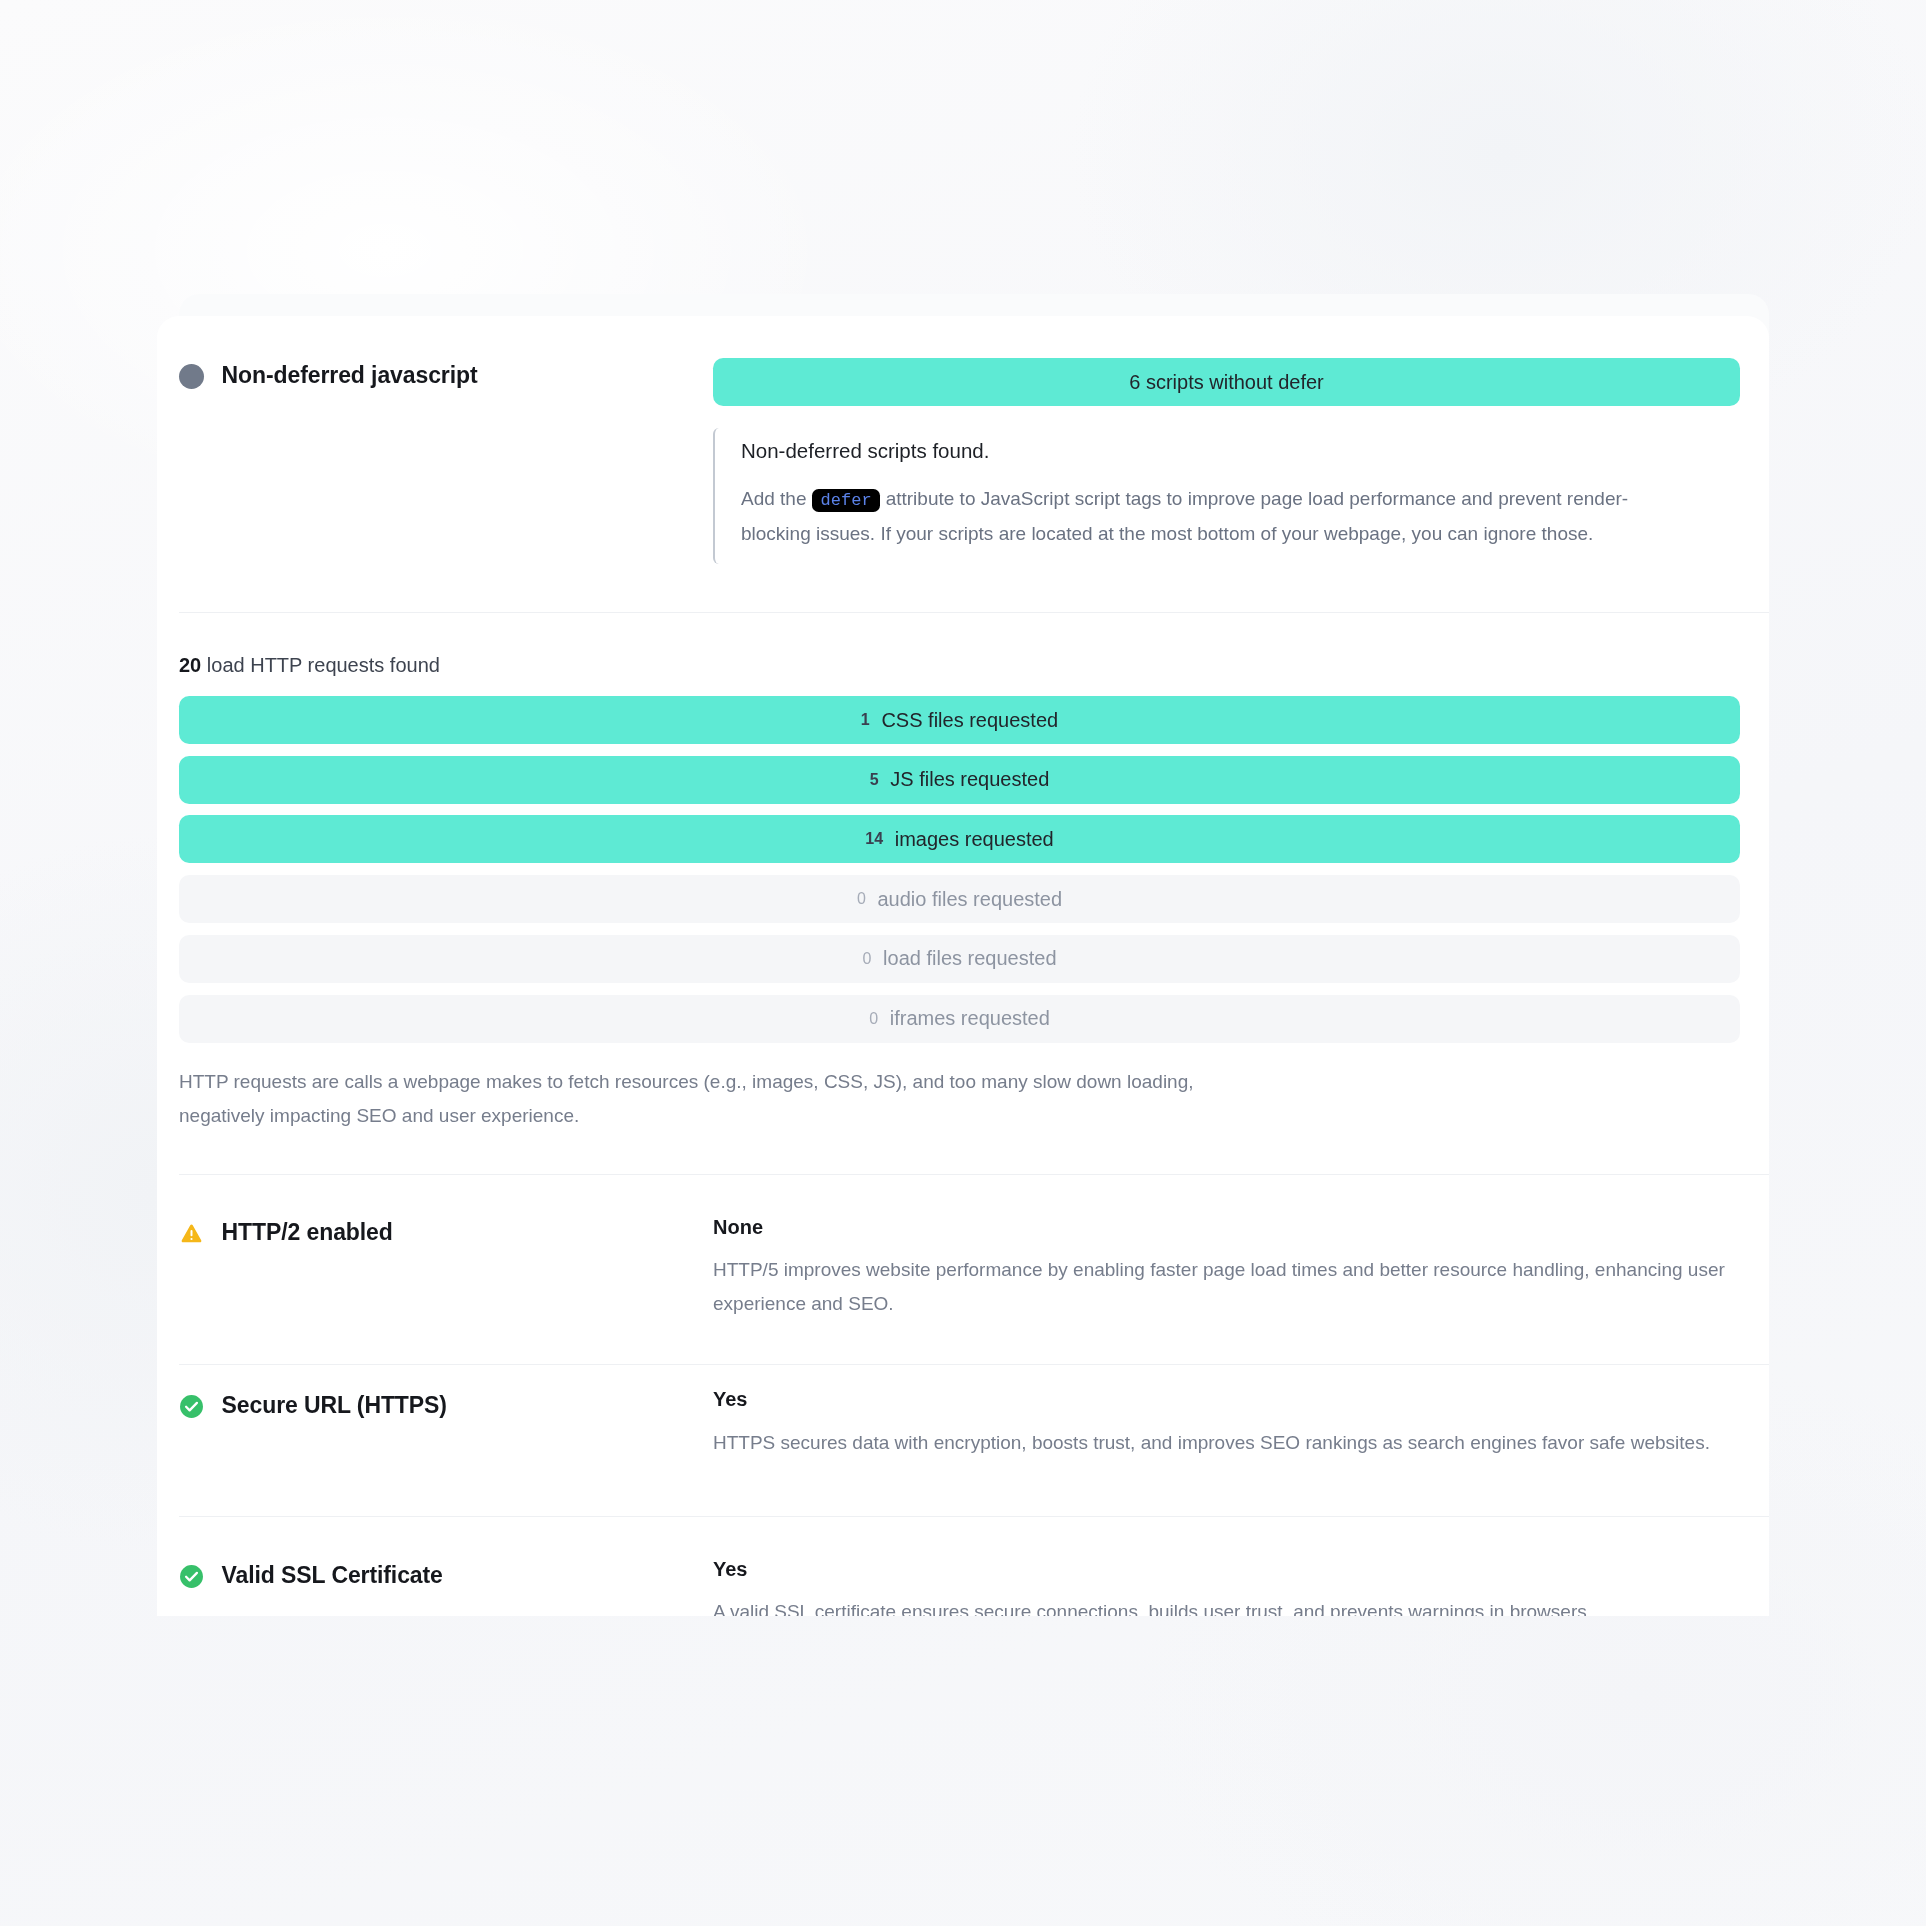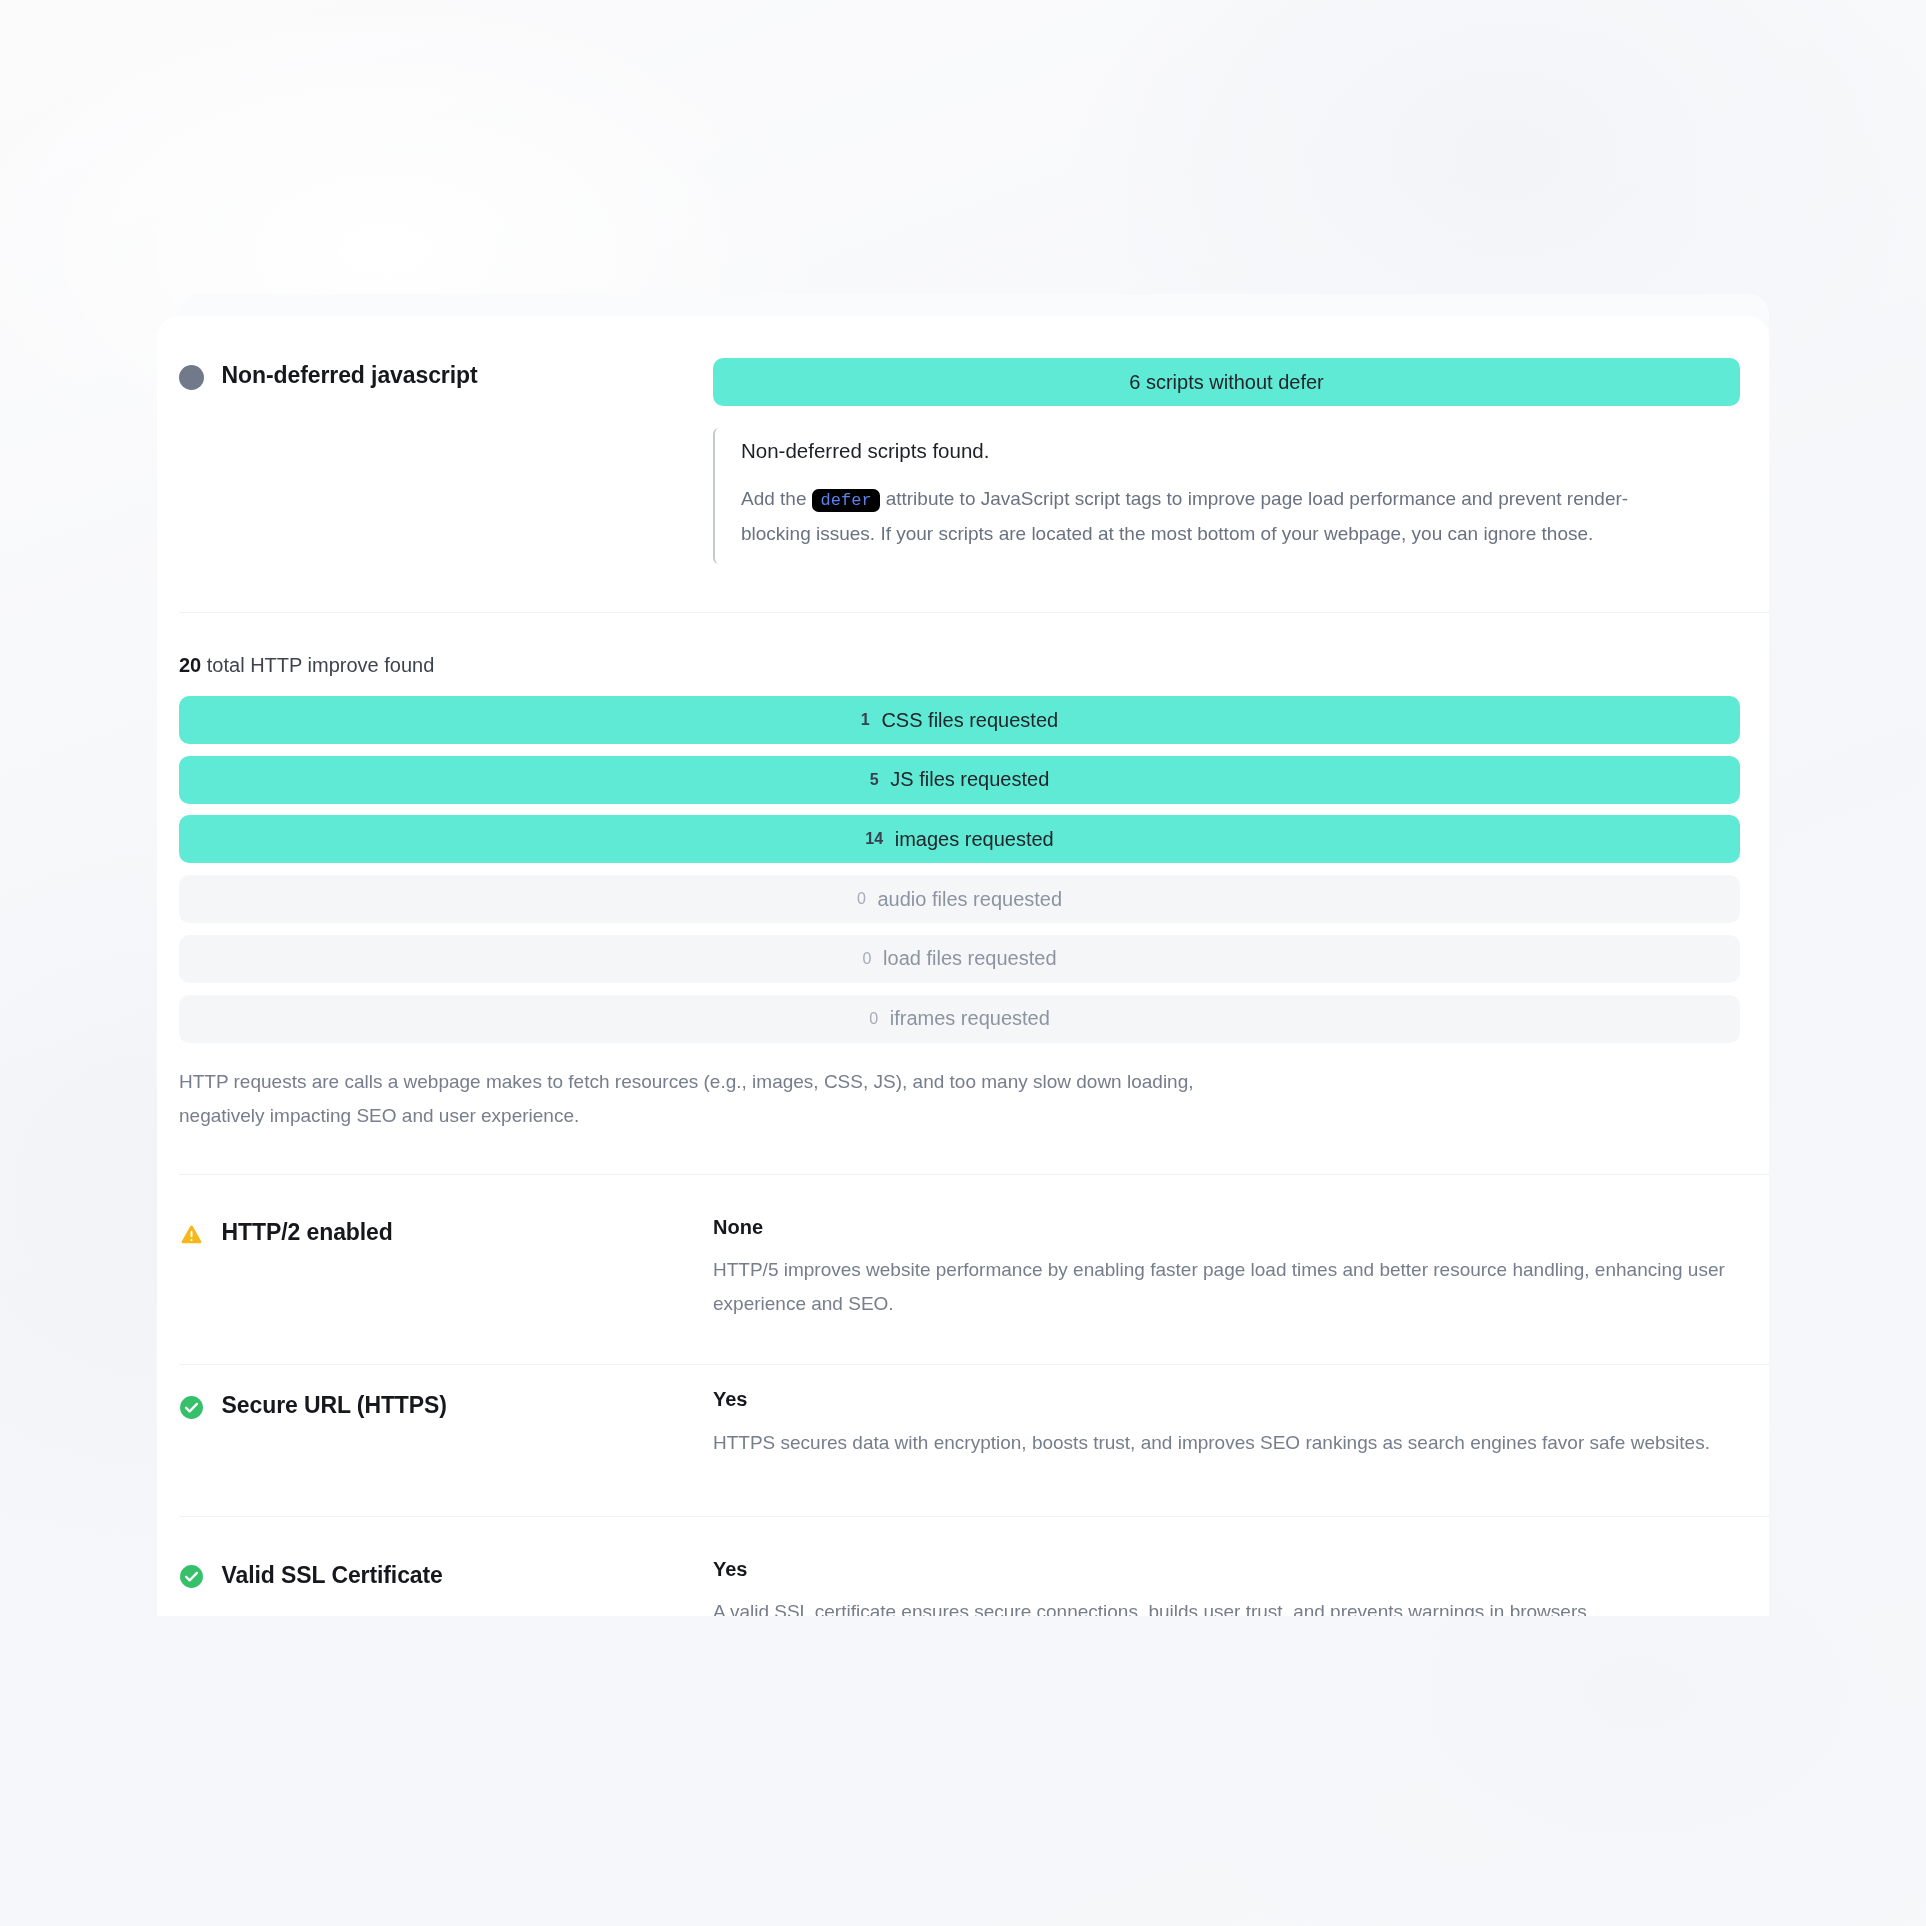--- a/index.html
+++ b/index.html
@@ -70,21 +70,21 @@
     height: 0.7px;
     background: #eef0f3;
     margin: 0 0 0 22px;
     width: calc(100% - 22px);
   }
 
   .sec-label {
     width: 534px;
     flex: 0 0 534px;
     display: flex;
-    align-items: flex-end;
+    align-items: center;
     gap: 17.6px;
     padding-top: 2.9px;
   }
 
   .sec-title {
     font-size: 23px;
     font-weight: bold;
     color: #16181d;
     letter-spacing: -0.1px;
     line-height: 1.25;
@@ -209,21 +209,21 @@
           <div class="callout-title">Non-deferred scripts found.</div>
           <div class="callout-text"><span>Add the</span> <span class="code-chip">defer</span> <span>attribute to JavaScript script tags to improve page load performance and prevent render-blocking issues. If your scripts are located at the most bottom of your webpage, you can ignore those.</span></div>
         </div>
       </div>
     </div>
 
     <div class="section-divider"></div>
 
     <div class="section" style="padding-top:41px;padding-bottom:41px;">
       <div class="sec-body">
-        <div class="lead"><b>20</b> <span>total HTTP improve found</span></div>
+        <div class="lead"><b>20</b> <span>load HTTP requests found</span></div>
 
         <div class="value-bar">
           <span class="count">1</span>
           <span class="vtext">CSS files requested</span>
         </div>
         <div class="value-bar">
           <span class="count">5</span>
           <span class="vtext">JS files requested</span>
         </div>
         <div class="value-bar">

